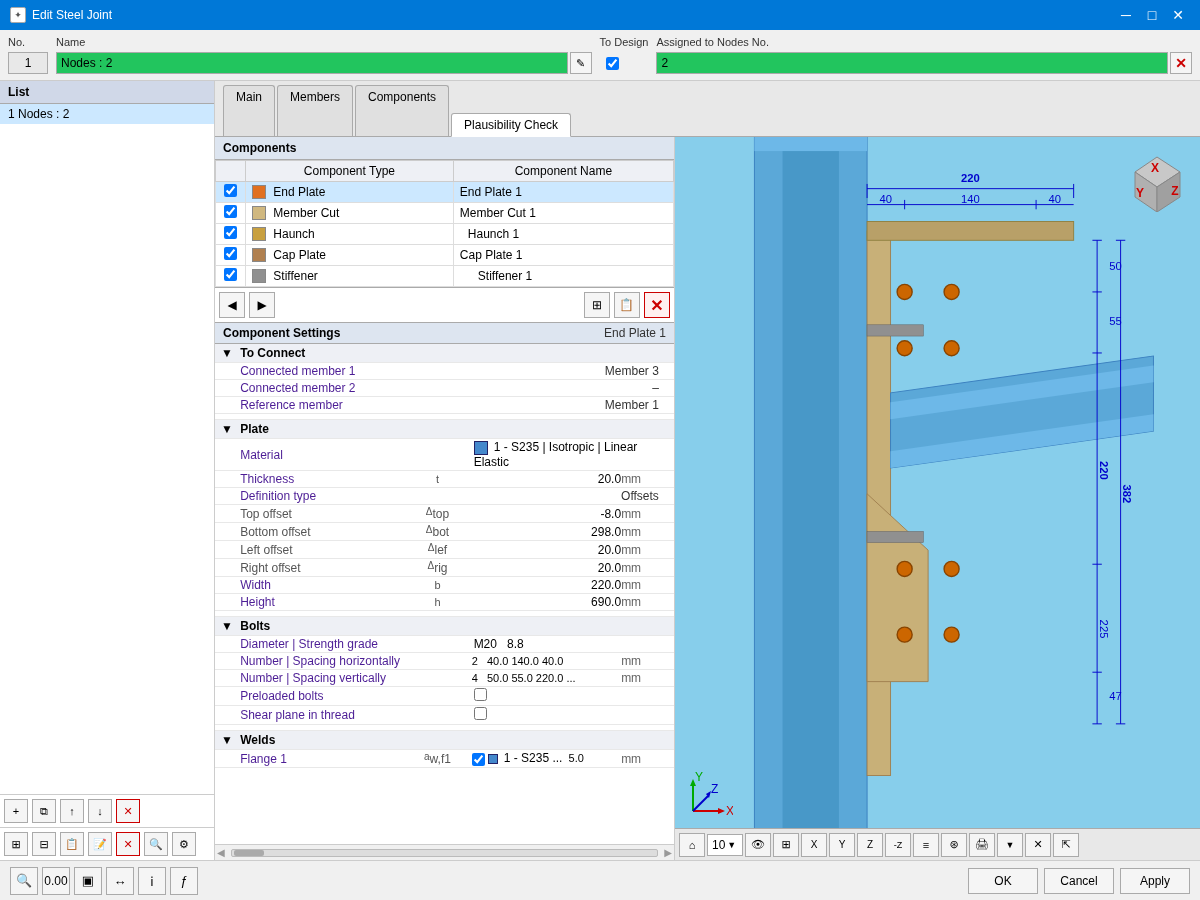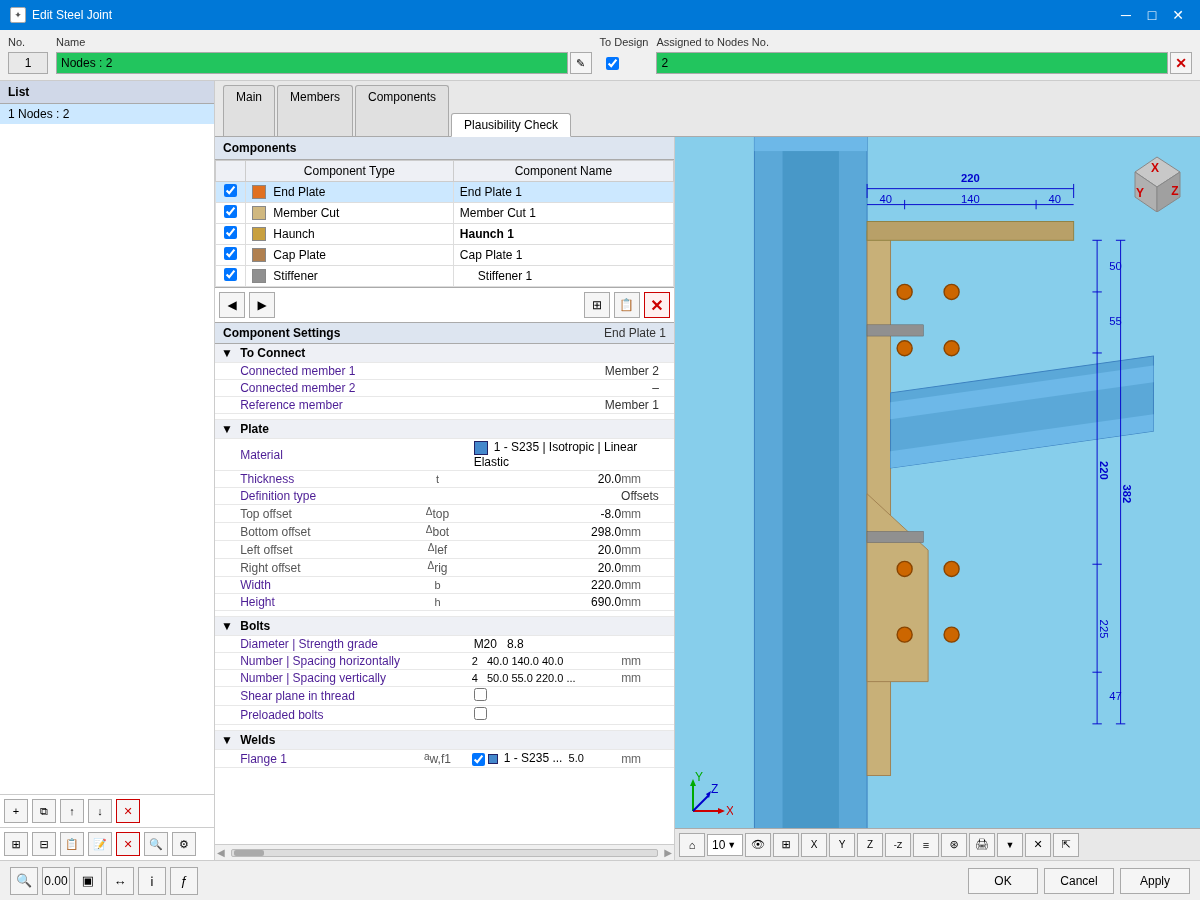--- a/index.html
+++ b/index.html
@@ -245,21 +245,21 @@
       <td style="padding:2px 6px;">Member Cut 1</td>
     </tr>
                   <tr style="cursor: pointer;">
       <td style="padding:2px 4px; text-align:center;">
         <input type="checkbox" checked="" style="">
       </td>
       <td style="padding:2px 6px;">
         <span style="display:inline-block; width:14px; height:14px; background:#c8a040; border:1px solid #888; vertical-align:middle; margin-right:4px;"></span>
         <span>Haunch</span>
       </td>
-      <td style="padding:2px 6px;font-weight:bold;">Haunch 1</td>
+      <td style="padding:2px 14px;">Haunch 1</td>
     </tr>
                   <tr style="cursor: pointer;">
       <td style="padding:2px 4px; text-align:center;">
         <input type="checkbox" checked="" style="">
       </td>
       <td style="padding:2px 6px;">
         <span style="display:inline-block; width:14px; height:14px; background:#b08050; border:1px solid #888; vertical-align:middle; margin-right:4px;"></span>
         <span>Cap Plate</span>
       </td>
       <td style="padding:2px 6px;">Cap Plate 1</td>
@@ -308,21 +308,21 @@
                   <tr class="prop-section-row">
                 <td colspan="6" style="padding:2px 6px;">
                   <span class="prop-section-toggle">▼</span>
                   <span>To Connect</span>
                 </td>
               </tr>
               <tr class="prop-row-highlight">
                 <td></td>
                 <td class="prop-indent-1">Connected member 1</td>
                 <td></td>
-                <td colspan="2" class="prop-value">Member 2</td>
+                <td colspan="2" class="prop-value">Member 3</td>
                 <td></td>
               </tr>
               <tr class="prop-row-highlight">
                 <td></td>
                 <td class="prop-indent-1">Connected member 2</td>
                 <td></td>
                 <td colspan="2" class="prop-value">–</td>
                 <td></td>
               </tr>
               <tr class="prop-row-highlight">
@@ -445,30 +445,30 @@
               <tr class="prop-row-highlight">
                 <td></td>
                 <td class="prop-indent-1">Number | Spacing vertically</td>
                 <td></td>
                 <td style="font-size:11px; padding:1px 2px;">4&nbsp;&nbsp;&nbsp;50.0 55.0 220.0 ...</td>
                 <td class="prop-unit">mm</td>
                 <td></td>
               </tr>
               <tr class="prop-row-highlight">
                 <td></td>
-                <td class="prop-indent-1">Shear plane in thread</td>
+                <td class="prop-indent-1">Preloaded bolts</td>
                 <td></td>
                 <td colspan="2" style="padding:1px 4px;">
                   <input type="checkbox" style="">
                 </td>
                 <td></td>
               </tr>
               <tr class="prop-row-highlight">
                 <td></td>
-                <td class="prop-indent-1">Preloaded bolts</td>
+                <td class="prop-indent-1">Shear plane in thread</td>
                 <td></td>
                 <td colspan="2" style="padding:1px 4px;">
                   <input type="checkbox" style="">
                 </td>
                 <td></td>
               </tr>
 
               <tr style="height:6px;">
                     <td colspan="6"></td>
                   </tr>

